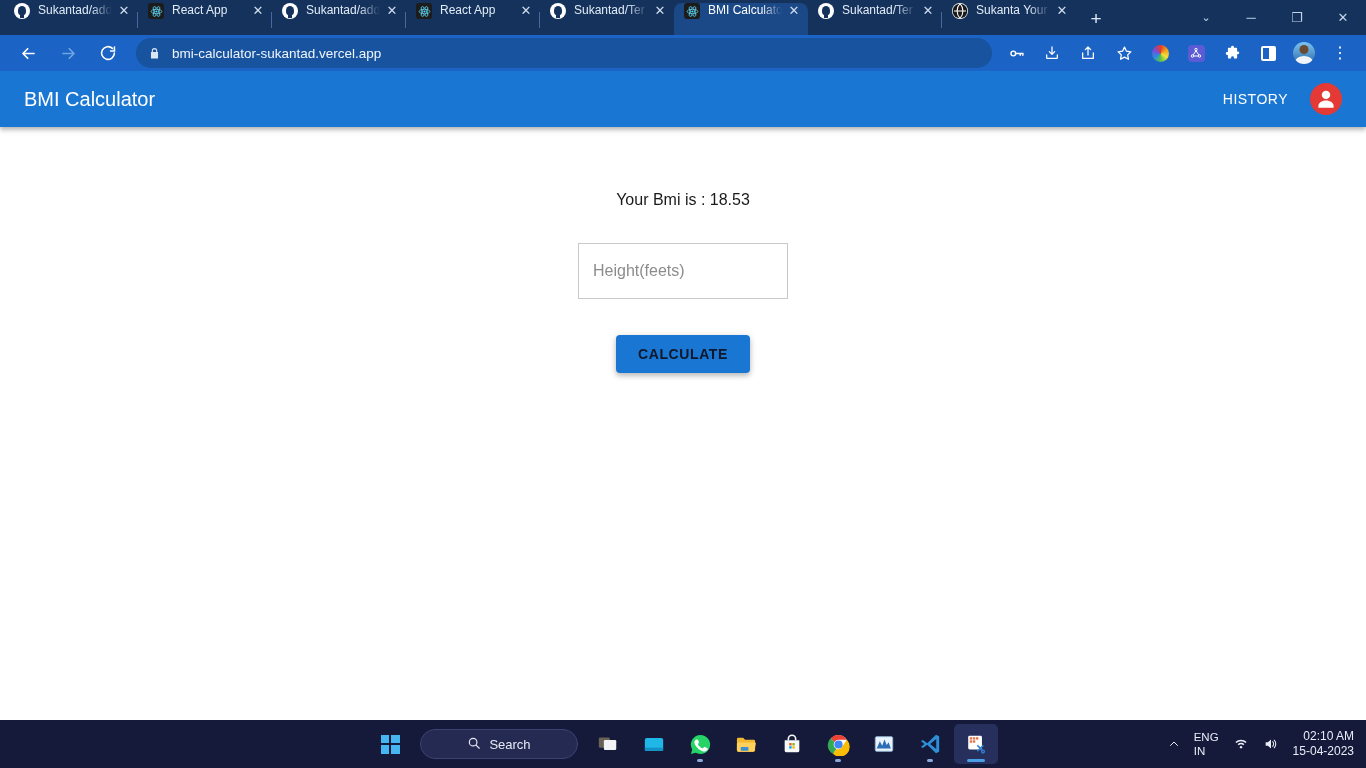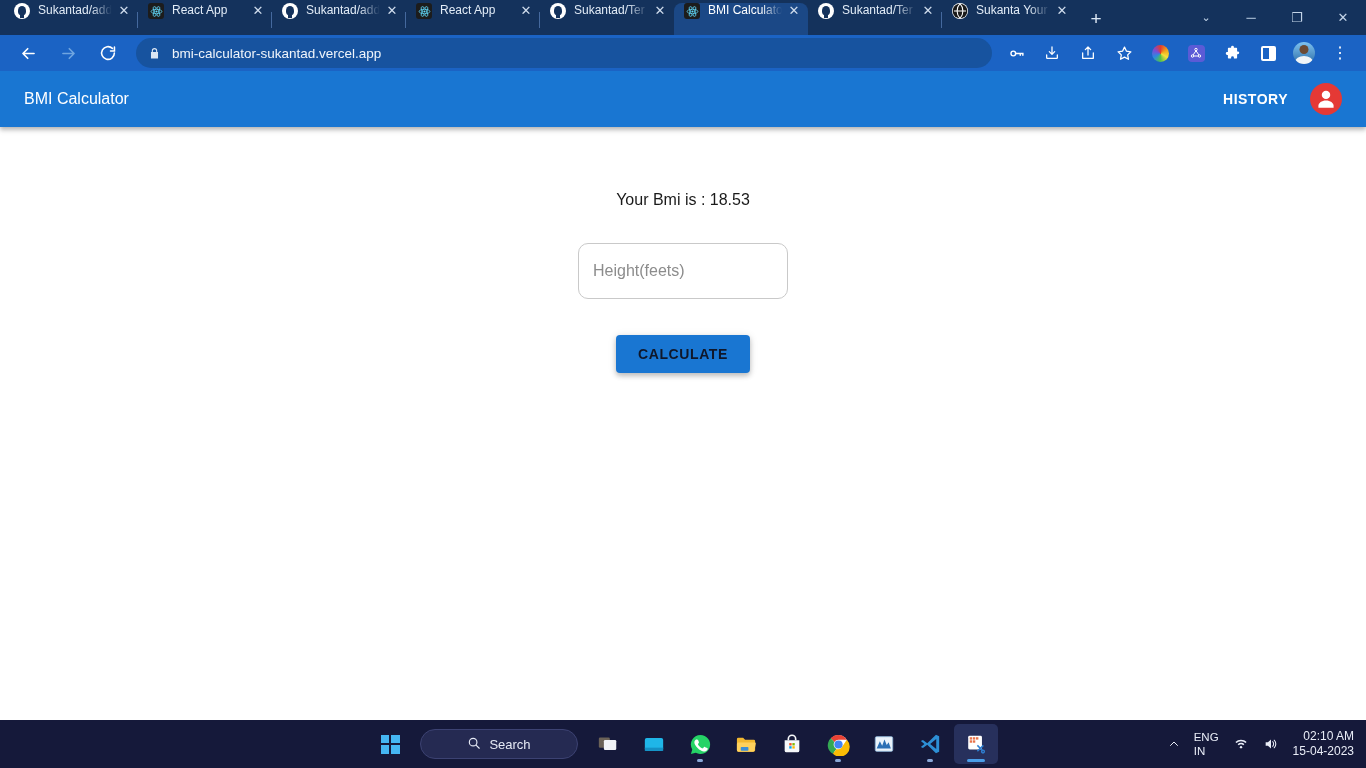--- a/index.html
+++ b/index.html
@@ -219,34 +219,34 @@
     height: 56px;
     background: #1976d2;
     display: flex;
     align-items: center;
     padding: 0 24px;
     box-shadow: 0 2px 4px rgba(0,0,0,0.20), 0 4px 5px rgba(0,0,0,0.12);
     position: relative;
     z-index: 5;
   }
   .app-title {
-    font-size: 16px;
+    font-size: 20px;
     color: #ffffff;
     font-weight: 400;
   }
   .appbar-right {
     margin-left: auto;
     display: flex;
     align-items: center;
     gap: 14px;
   }
   .history-btn {
     font-size: 14px;
     color: #ffffff;
-    font-weight: 700;
+    font-weight: 400;
     letter-spacing: 0.5px;
     padding: 6px 8px;
   }
   .user-avatar {
     width: 32px; height: 32px;
     border-radius: 50%;
     background: #e53935;
     display: flex;
     align-items: center;
     justify-content: center;
@@ -262,21 +262,21 @@
   .form-row {
     display: flex;
     justify-content: center;
     gap: 18px;
     margin-top: 34px;
   }
   .field {
     width: 210px;
     height: 56px;
     border: 1px solid #c9c9c9;
-    border-radius: 10px;
+    border-radius: 0;
     background: #fff;
     padding: 0 14px;
     font-size: 16px;
     color: #111;
     font-family: "Liberation Sans", sans-serif;
     outline: none;
   }
   .field::placeholder { color: #8c8c8c; }
   .btn-row {
     display: flex;

